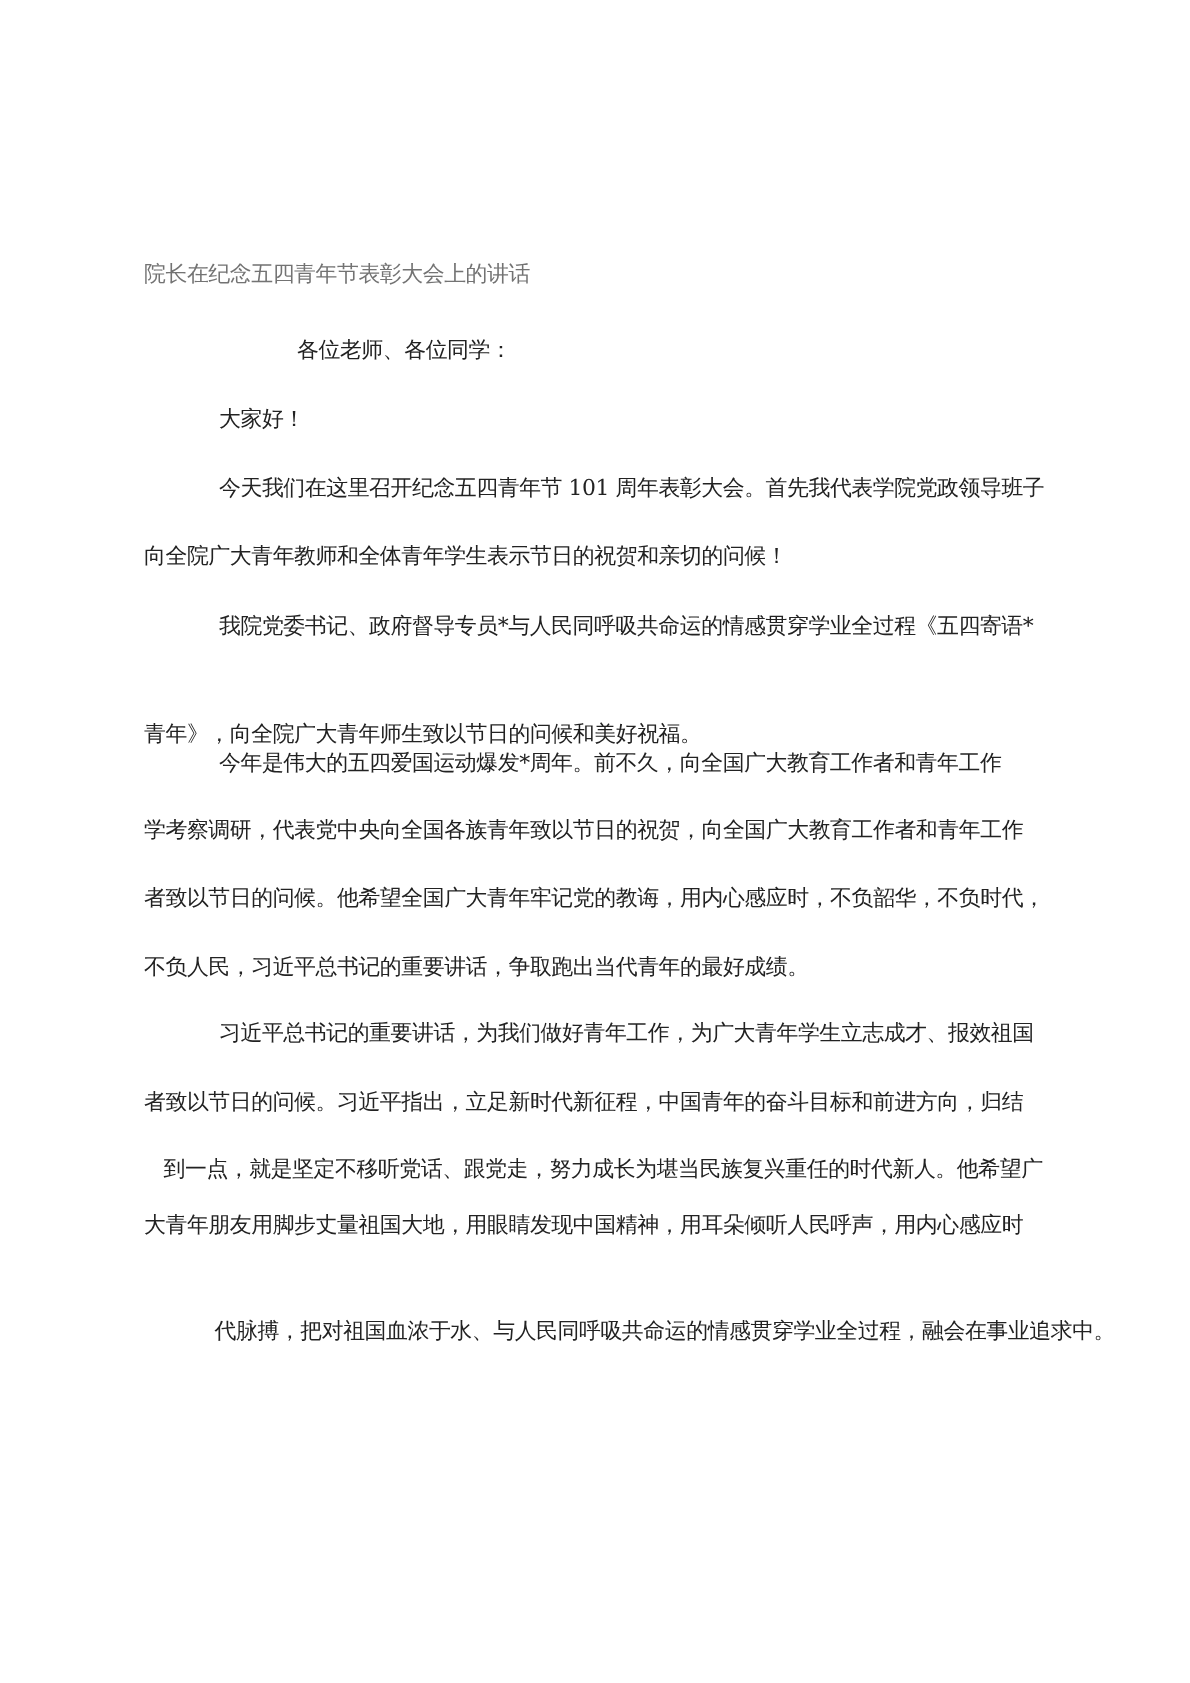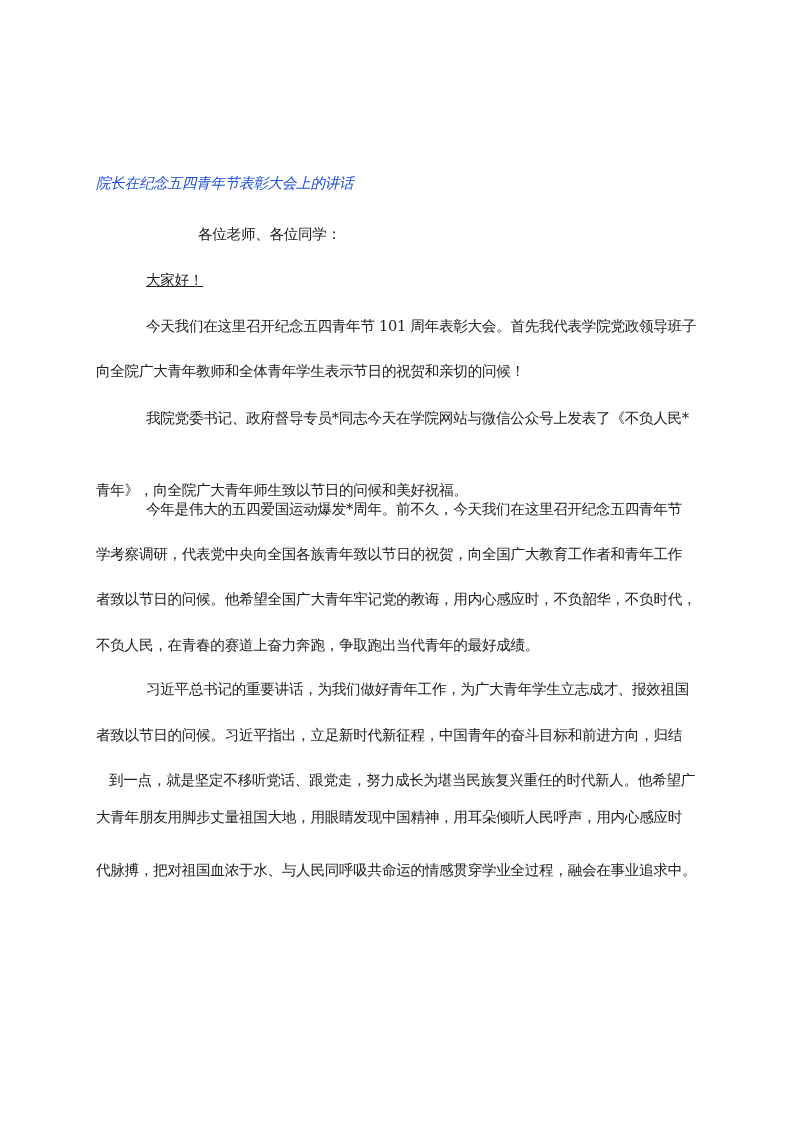--- a/index.html
+++ b/index.html
@@ -1,38 +1,38 @@
 <!DOCTYPE html>
 <html><head>
   <meta charset="utf-8">
   <style>
     html, body { margin: 0; padding: 0; background: #ffffff; }
     body { width: 793px; height: 1122px; position: relative; overflow: hidden;
       font-family: "DejaVu Serif", "Liberation Serif", serif; color: #222222; }
     .page { position: absolute; left: 96px; top: 0; width: 600px; }
     .line { position: absolute; left: 0; white-space: nowrap; font-size: 14.6px; line-height: 18px; letter-spacing: -0.3px; }
-    .title { color: #1d4ed8; font-style: italic; }
+    .title { color: #737373; }
   </style>
 </head>
 <body>
 
 <div class="page">
   <div class="line title" style="top:174px;">院长在纪念五四青年节表彰大会上的讲话</div>
   <div class="line" style="top:225px; left:54px;margin-left:48px;">各位老师、各位同学：</div>
-  <div class="line" style="top:271px; left:50px;text-decoration:underline;">大家好！</div>
+  <div class="line" style="top:271px; left:50px;">大家好！</div>
 
   <div class="line" style="top:317px; left:50px;">今天我们在这里召开纪念五四青年节 101 周年表彰大会。首先我代表学院党政领导班子</div>
   <div class="line" style="top:362px;text-align:right;">向全院广大青年教师和全体青年学生表示节日的祝贺和亲切的问候！</div>
 
-  <div class="line" style="top:409px; left:50px;">我院党委书记、政府督导专员*同志今天在学院网站与微信公众号上发表了《不负人民*</div>
+  <div class="line" style="top:409px; left:50px;">我院党委书记、政府督导专员*与人民同呼吸共命运的情感贯穿学业全过程《五四寄语*</div>
   <div class="line" style="top:454px;margin-top:27px;">青年》，向全院广大青年师生致以节日的问候和美好祝福。</div>
 
-  <div class="line" style="top:500px; left:50px;">今年是伟大的五四爱国运动爆发*周年。前不久，今天我们在这里召开纪念五四青年节</div>
+  <div class="line" style="top:500px; left:50px;">今年是伟大的五四爱国运动爆发*周年。前不久，向全国广大教育工作者和青年工作</div>
   <div class="line" style="top:545px;">学考察调研，代表党中央向全国各族青年致以节日的祝贺，向全国广大教育工作者和青年工作</div>
   <div class="line" style="top:590px;">者致以节日的问候。他希望全国广大青年牢记党的教诲，用内心感应时，不负韶华，不负时代，</div>
-  <div class="line" style="top:636px;">不负人民，在青春的赛道上奋力奔跑，争取跑出当代青年的最好成绩。</div>
+  <div class="line" style="top:636px;">不负人民，习近平总书记的重要讲话，争取跑出当代青年的最好成绩。</div>
 
   <div class="line" style="top:680px; left:50px;">习近平总书记的重要讲话，为我们做好青年工作，为广大青年学生立志成才、报效祖国</div>
   <div class="line" style="top:726px;">者致以节日的问候。习近平指出，立足新时代新征程，中国青年的奋斗目标和前进方向，归结</div>
   <div class="line" style="top:771px;margin-left:13px;">到一点，就是坚定不移听党话、跟党走，努力成长为堪当民族复兴重任的时代新人。他希望广</div>
   <div class="line" style="top:808px;text-align:center;">大青年朋友用脚步丈量祖国大地，用眼睛发现中国精神，用耳朵倾听人民呼声，用内心感应时</div>
-  <div class="line" style="top:861px;">代脉搏，把对祖国血浓于水、与人民同呼吸共命运的情感贯穿学业全过程，融会在事业追求中。</div>
+  <div class="line" style="top:879px;margin-left:47px;">代脉搏，把对祖国血浓于水、与人民同呼吸共命运的情感贯穿学业全过程，融会在事业追求中。</div>
 </div>
 
 </body></html>

